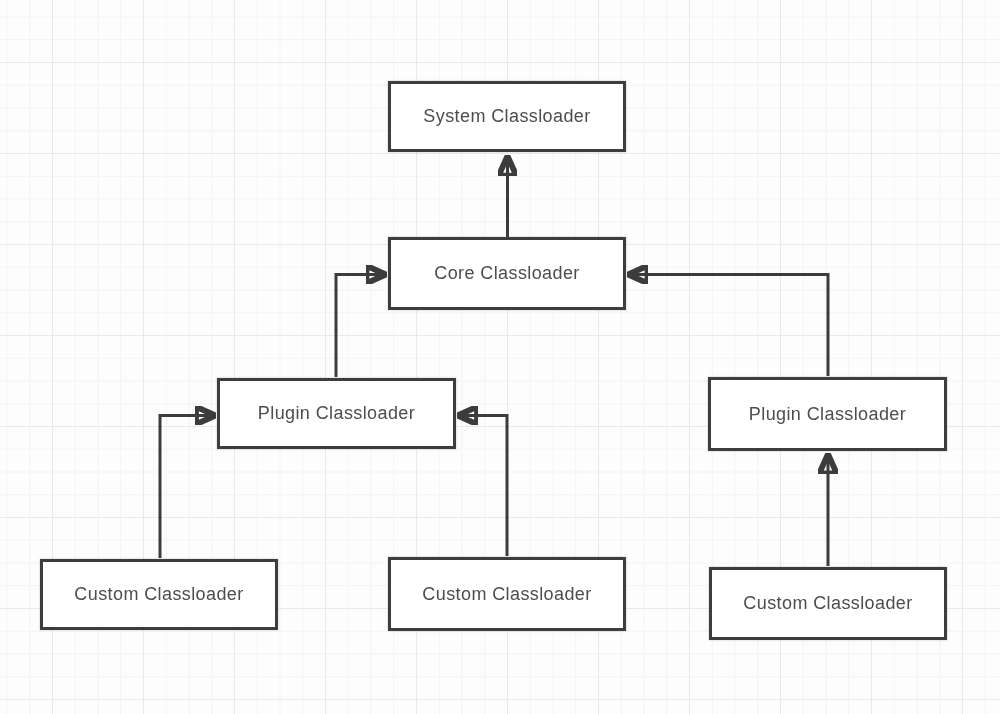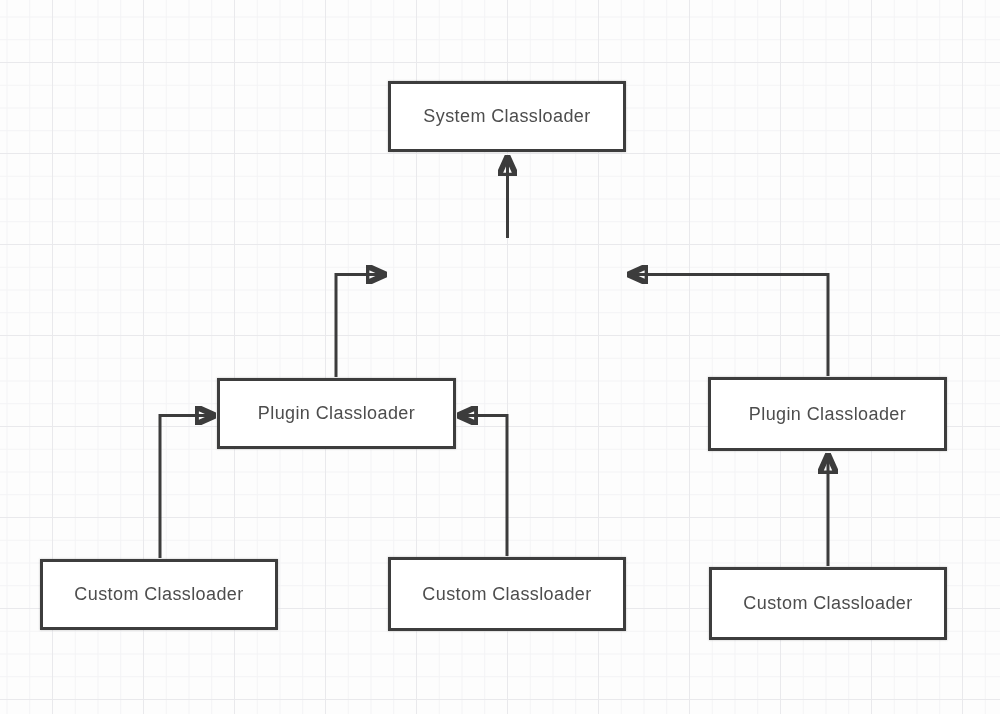--- a/index.html
+++ b/index.html
@@ -69,20 +69,23 @@
     <path d="M 828 376 L 828 274.5 L 630 274.5" marker-end="url(#arrowhead)"></path>
     <path d="M 160 558 L 160 415.5 L 213.5 415.5" marker-end="url(#arrowhead)"></path>
     <path d="M 507 556 L 507 415.5 L 459.5 415.5" marker-end="url(#arrowhead)"></path>
     <path d="M 828 566 L 828 456" marker-end="url(#arrowhead)"></path>
   </svg>
 
   <div class="node n-system">
     <span>System Classloader</span>
   </div>
 
+  <div class="node n-core">
+    <span>Core Classloader</span>
+  </div>
 
   <div class="node n-plugin-left">
     <span>Plugin Classloader</span>
   </div>
 
   <div class="node n-plugin-right">
     <span>Plugin Classloader</span>
   </div>
 
   <div class="node n-custom-left">

